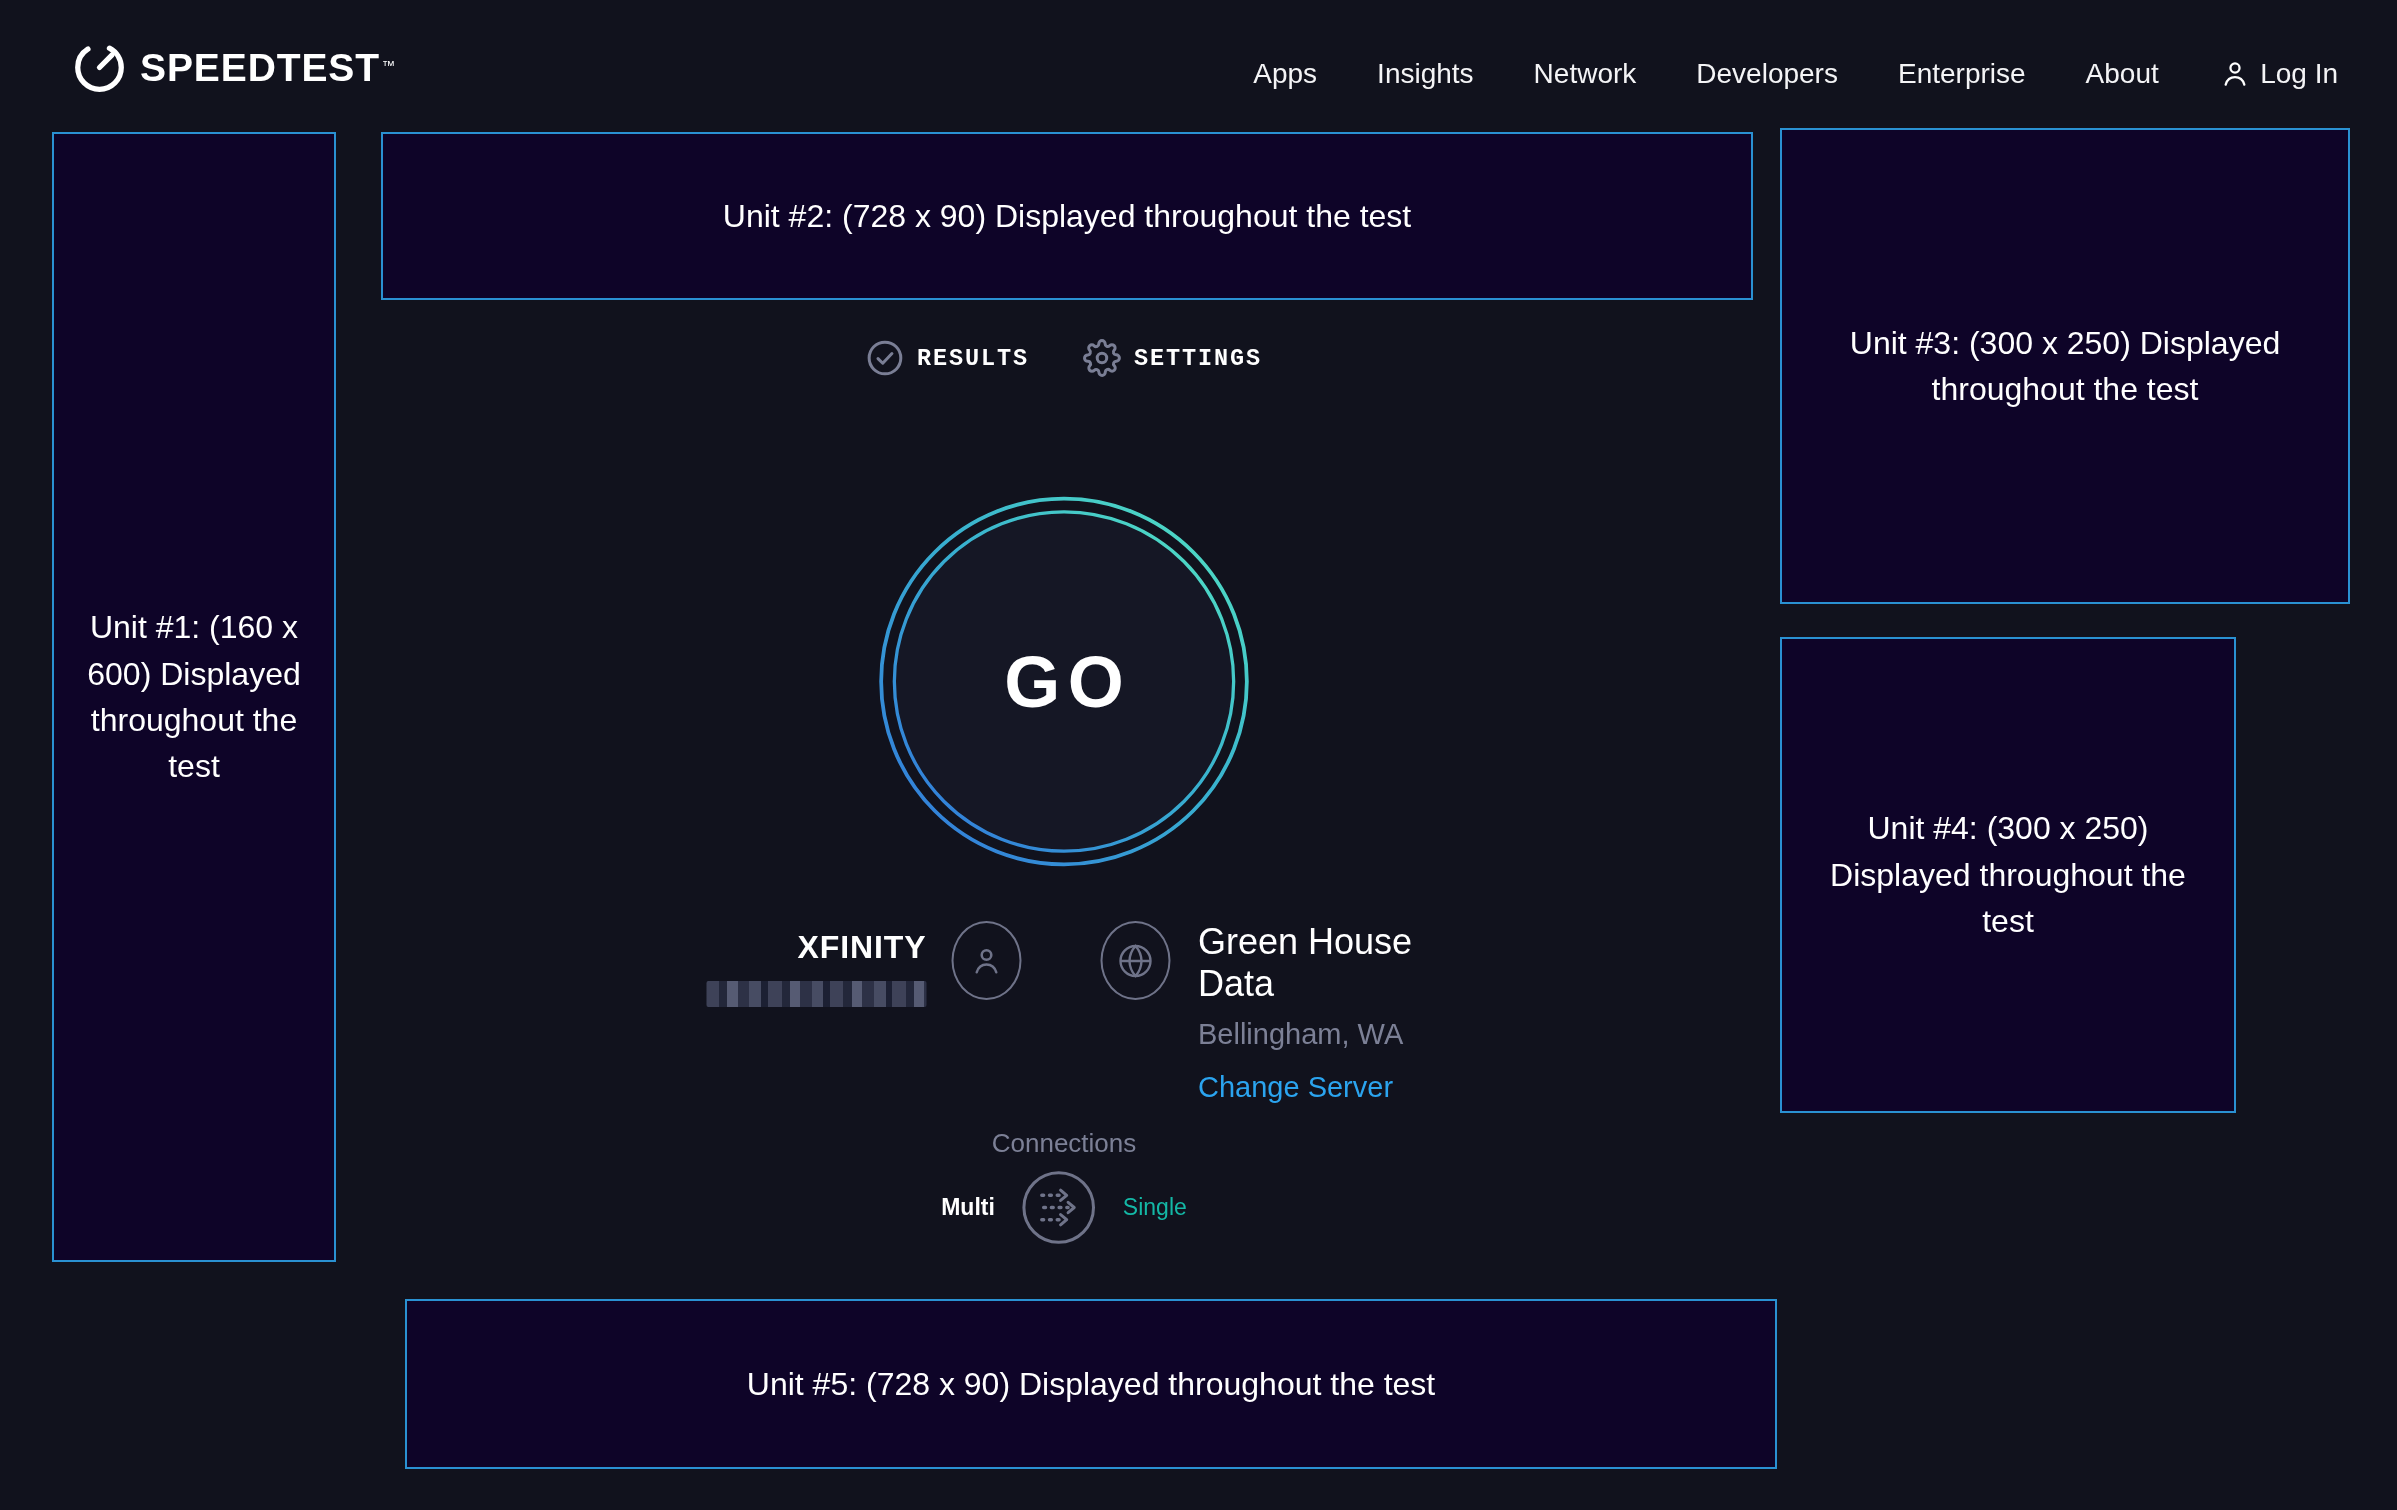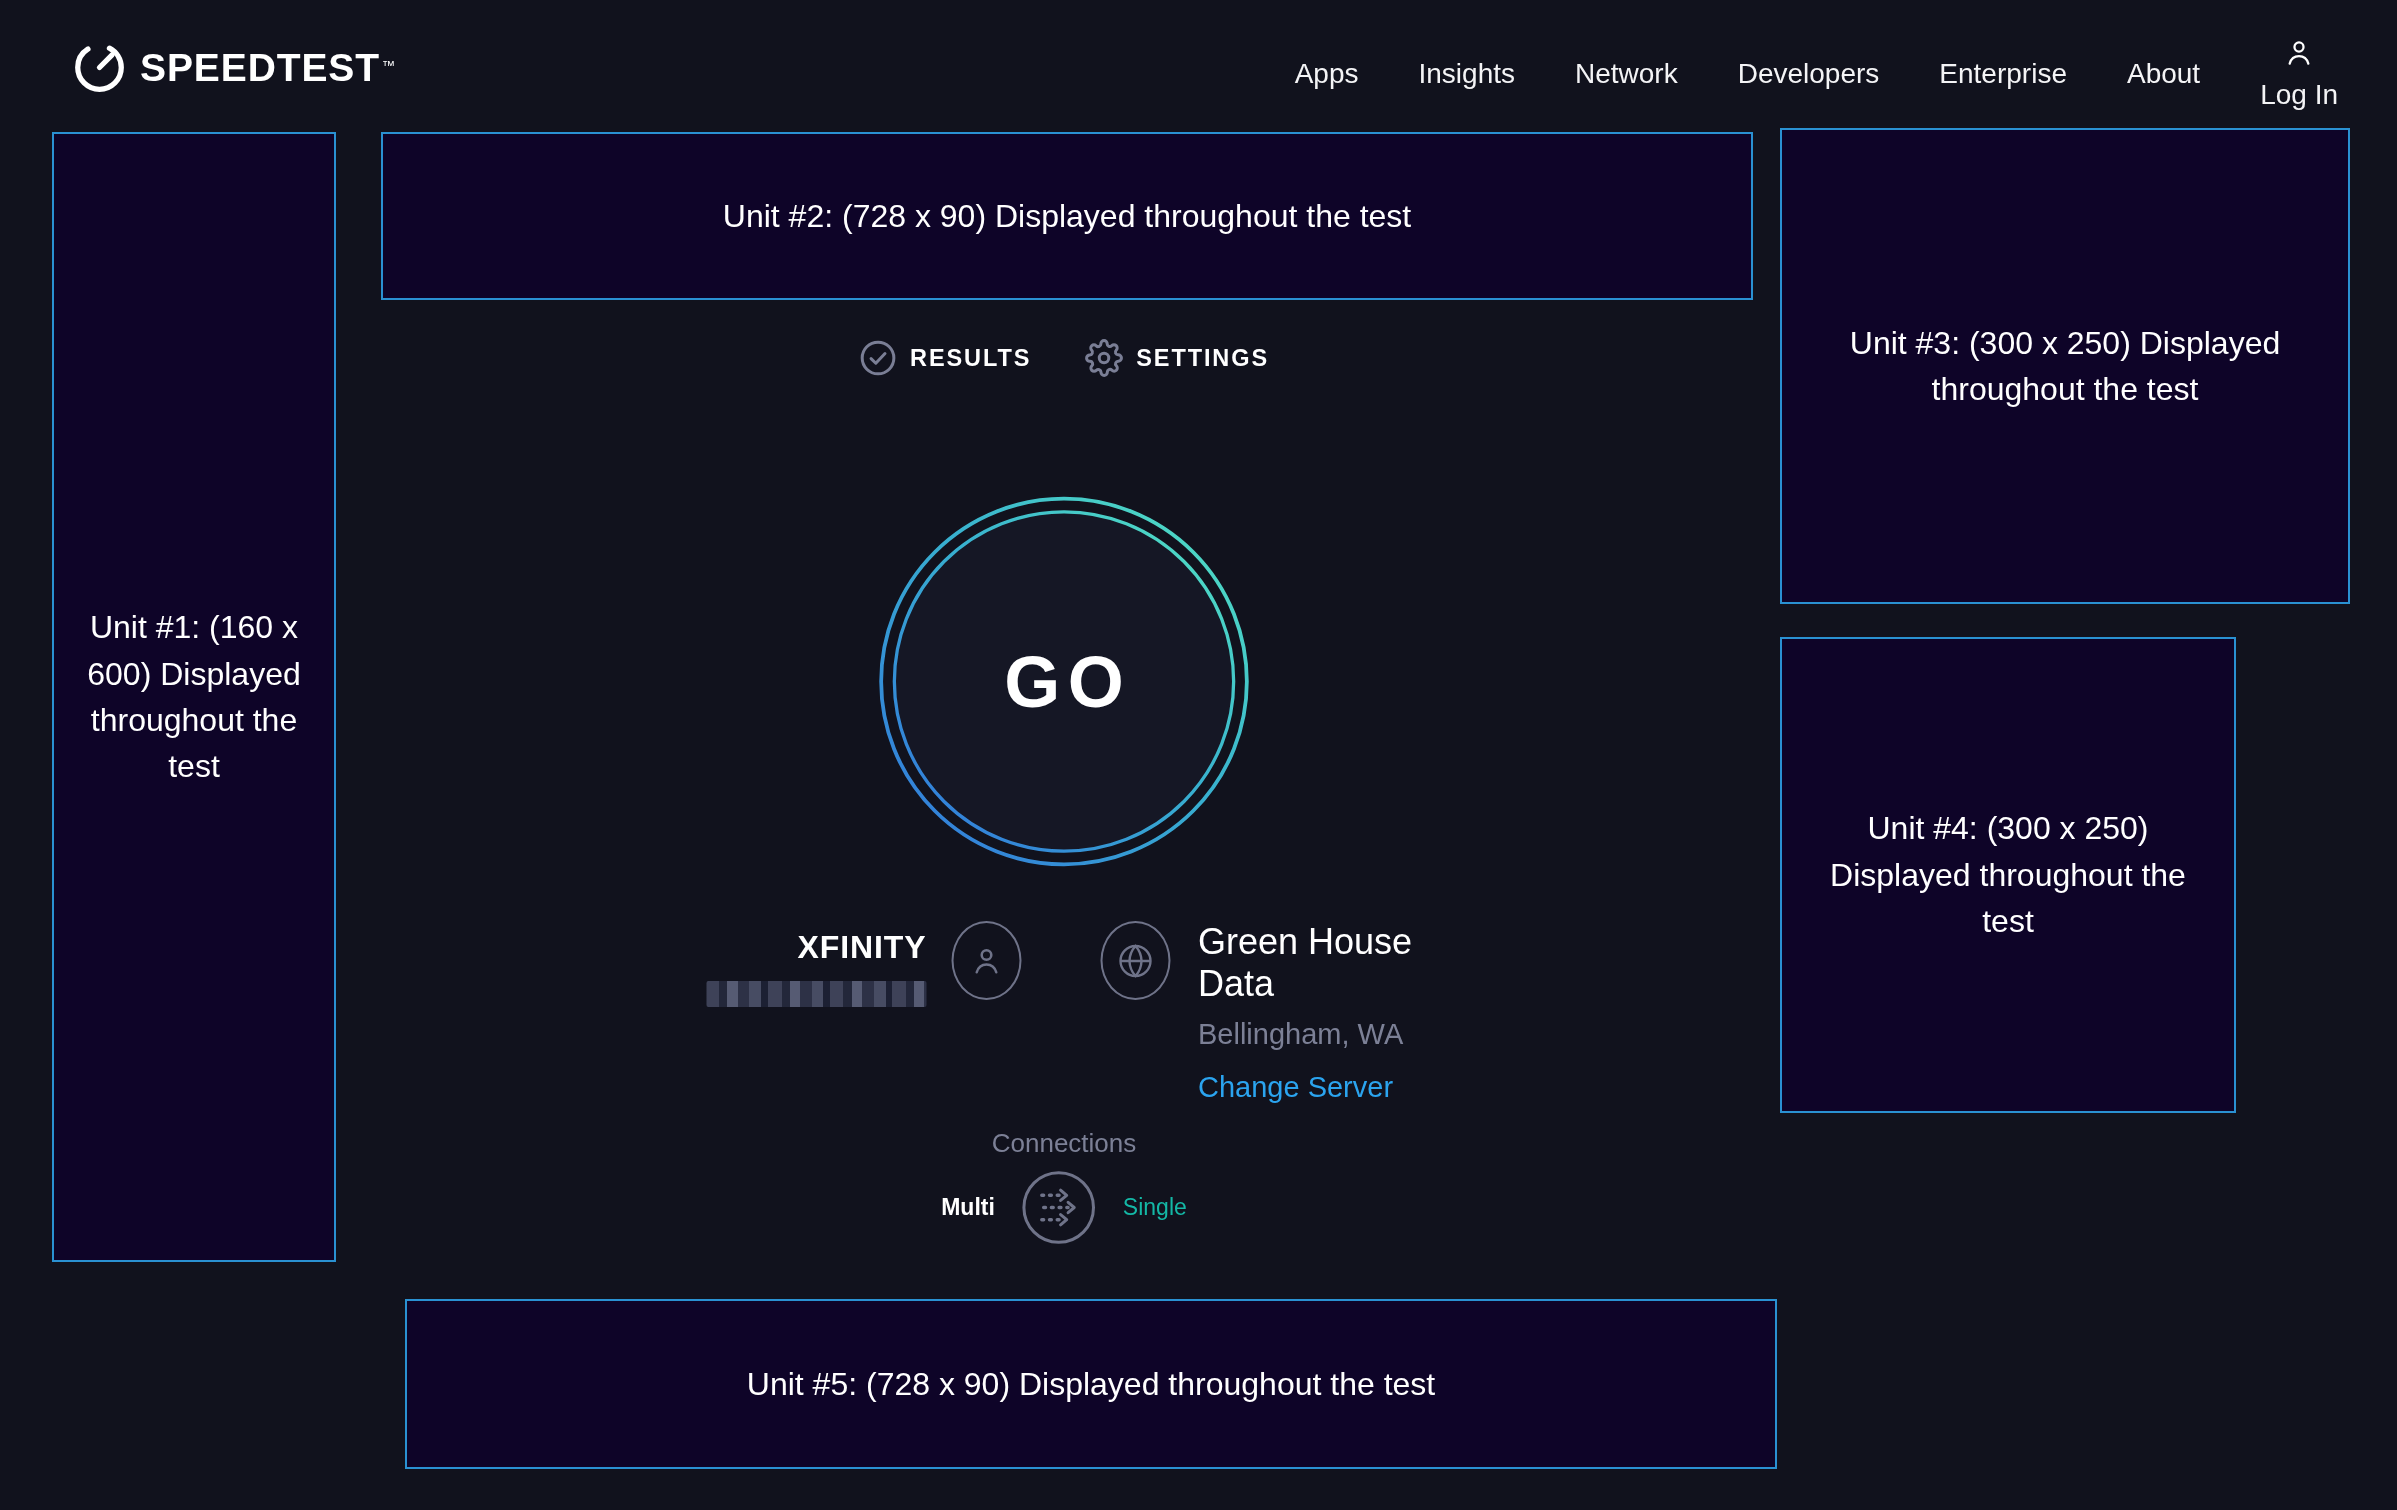--- a/index.html
+++ b/index.html
@@ -13,21 +13,21 @@
   }
 
   
   .header { position:absolute; top:8px; left:0; width:2397px; height:112px;margin-left:20px; }
   .logo { position:absolute; left:52px; top:32px; display:flex; align-items:center; cursor:pointer; }
   .logo svg { width:55px; height:55px; }
   .logo-text { font-size:39px; font-weight:700; letter-spacing:0.9px; margin-left:13px; color:#fff; }
   .logo-tm { font-size:13px; vertical-align:top; position:relative; top:-1.9px; left:1.9px; color:#fff; }
   .nav { position:absolute; right:79px; top:0; height:132px; display:flex; align-items:center; gap:60px; }
   .nav-item { font-size:28px; color:#f4f4f6; cursor:pointer; white-space:nowrap; }
-  .login { display:flex; align-items:center; gap:9.4px; cursor:pointer;flex-direction:column; }
+  .login { display:flex; align-items:center; gap:9.4px; cursor:pointer; }
   .login svg { width:32px; height:32px; }
 
   
   .ad {
     position:absolute;
     background:#0e0428;
     border:2.8px solid #2a91d2;
     display:flex; align-items:center; justify-content:center;
     text-align:center;
     font-size:32px; line-height:1.45; color:#fff;
@@ -37,21 +37,21 @@
   .ad-2 { left:381px;  top:132px;  width:1372px; height:168px; }
   .ad-3 { left:1780px; top:128px;  width:570px;  height:476px; padding:0 38px; }
   .ad-4 { left:1780px; top:637px;  width:456px;  height:476px; padding:0 38px; }
   .ad-5 { left:381px;  top:1299px; width:1372px; height:170px;margin-left:24px; }
 
   
   .main { position:absolute; left:349px; top:0; width:1430px; height:1510px; }
   .centered { position:absolute; left:50%; transform:translateX(-50%); }
 
   
-  .tabs { top:339px; display:flex; align-items:center; gap:54px; }
+  .tabs { top:339px; display:flex; align-items:center; gap:54px;font-family:Liberation Mono, monospace; }
   .tab { display:flex; align-items:center; gap:13px; cursor:pointer; }
   .tab svg { width:38px; height:38px; }
   .tab-label { font-size:23.5px; font-weight:700; letter-spacing:1.9px; color:#fff; }
 
   
   .go-wrap { top:493px; width:377px; height:377px; cursor:pointer; }
   .go-wrap svg.rings { position:absolute; left:0; top:0; width:377px; height:377px; }
   .go-label {
     position:absolute; left:0; top:0; width:377px; height:377px;
     display:flex; align-items:center; justify-content:center;

